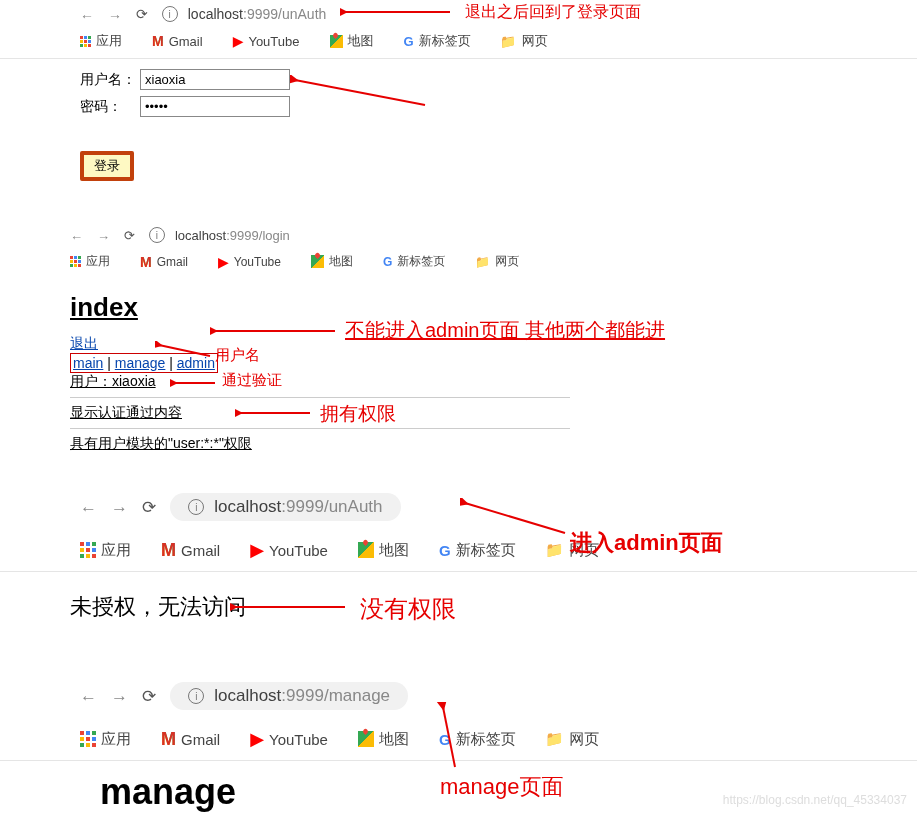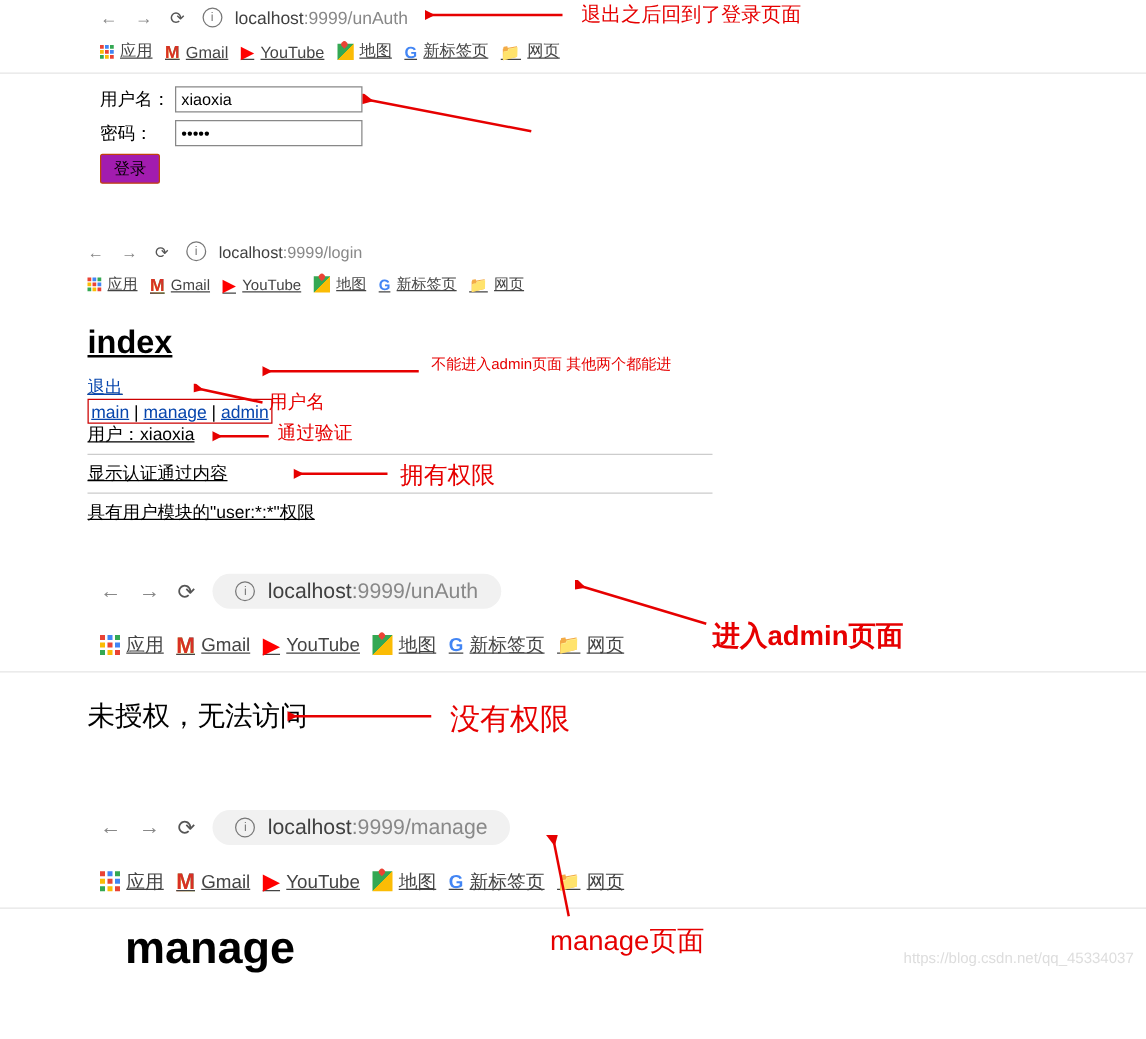--- a/index.html
+++ b/index.html
@@ -42,26 +42,25 @@
     align-items: center;
     justify-content: center;
     width: 16px; height: 16px;
     border: 1px solid #777;
     border-radius: 50%;
     font-size: 10px;
     color: #777;
   }
   .bm-row {
     display: flex;
-    gap: 10px;
+    gap: 30px;
     padding: 4px 0 8px 80px;
     font-size: 13px;
     color: #444;
     border-bottom: 1px solid #e5e5e5;
-    text-decoration: underline;
   }
   .bm-row.large { font-size: 15px; padding: 8px 0 10px 80px; }
   .bm-item { display: flex; align-items: center; gap: 5px; cursor: pointer; }
   .apps-icon {
     display: grid;
     grid-template-columns: repeat(3, 3px);
     grid-template-rows: repeat(3, 3px);
     gap: 1px;
   }
   .apps-icon span { width:3px; height:3px; }
@@ -86,26 +85,27 @@
   }
   .login-form .row { display:flex; align-items:center; margin-bottom:6px; }
   .login-form label { width: 60px; }
   .login-form input[type=text], .login-form input[type=password] {
     width: 150px;
     border: 1px solid #888;
     padding: 2px 4px;
     font-size: 13px;
   }
   .login-form button {
-    border: 1px solid #c2410c;
-    background: #a21caf;
+    border: 4px solid #c2410c;
+    background: #fef9c3;
     padding: 2px 10px;
     font-size: 13px;
     border-radius: 2px;
     cursor: pointer;
+    margin-top: 28px;
   }
   .annot {
     position: absolute;
     color: #e60000;
     font-size: 16px;
     font-weight: 400;
     pointer-events: none;
   }
   .arrow-svg { position: absolute; pointer-events: none; }
   .sec-index { padding-top: 40px; }
@@ -269,21 +269,21 @@
     <span><span>用户：</span><span>xiaoxia</span></span>
     <hr>
     <span>显示认证通过内容</span>
     <hr>
     <span>具有用户模块的"user:*:*"权限</span>
   </div>
 
   <svg class="arrow-svg" style="left:210px;top:143px;" width="130" height="14">
       <line x1="125" y1="7" x2="4" y2="7" stroke="#e60000" stroke-width="2" marker-end="url(#ah1)"></line>
     </svg>
-  <div class="annot" style="left:345px;top:136px;font-size:12px;">不能进入admin页面 其他两个都能进</div>
+  <div class="annot" style="left:345px;top:136px;font-size:20px;text-decoration:underline;">不能进入admin页面 其他两个都能进</div>
   <svg class="arrow-svg" style="left:155px;top:160px;" width="60" height="20">
       <line x1="55" y1="15" x2="4" y2="4" stroke="#e60000" stroke-width="2" marker-end="url(#ah1)"></line>
     </svg>
   <div class="annot" style="left:215px;top:165px;font-size:15px;">用户名</div>
   <svg class="arrow-svg" style="left:170px;top:195px;" width="50" height="14">
       <line x1="45" y1="7" x2="4" y2="7" stroke="#e60000" stroke-width="2" marker-end="url(#ah1)"></line>
     </svg>
   <div class="annot" style="left:222px;top:190px;font-size:15px;">通过验证</div>
   <svg class="arrow-svg" style="left:235px;top:225px;" width="80" height="14">
       <line x1="75" y1="7" x2="4" y2="7" stroke="#e60000" stroke-width="2" marker-end="url(#ah1)"></line>

